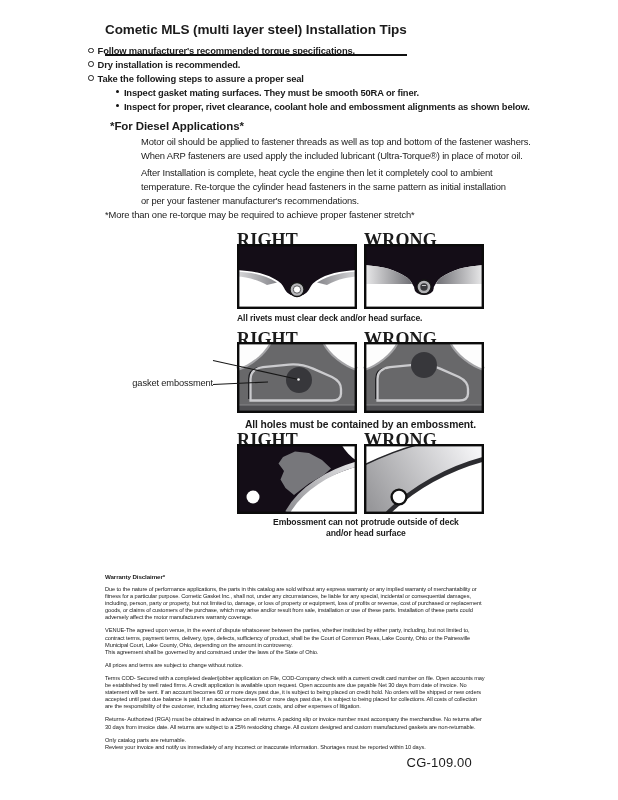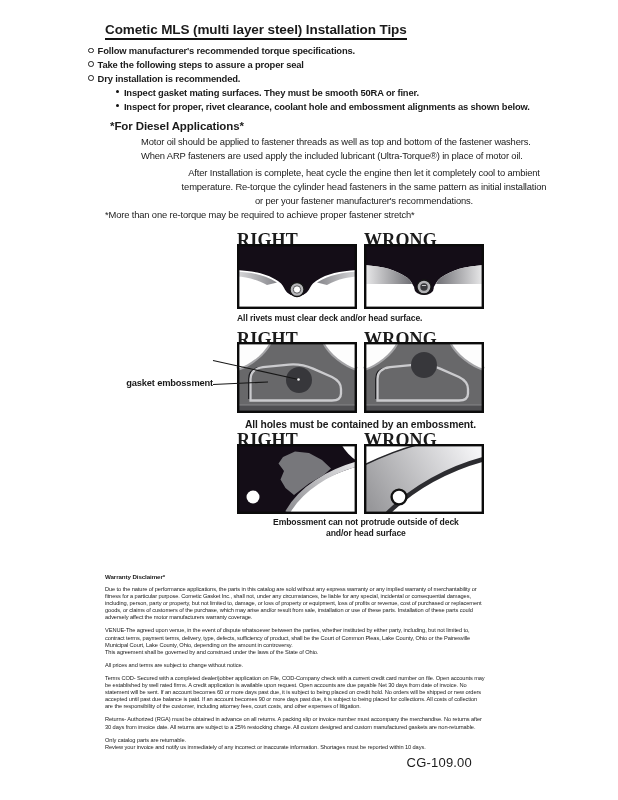--- a/index.html
+++ b/index.html
@@ -5,43 +5,43 @@
   html,body{margin:0;padding:0;background:#ffffff;}
   .page{
     position:relative;width:618px;height:800px;background:#ffffff;overflow:hidden;
     font-family:"Liberation Sans", sans-serif;color:#1b1b1b;
   }
   .abs{position:absolute;}
   .pre{white-space:pre-line;margin-left:36px;}
 
   .title{
     left:105px;top:22px;font-size:13.5px;font-weight:bold;letter-spacing:-.1px;
-    border-bottom:2px solid #111;padding-bottom:1px;
+    border-bottom:2px solid #111;padding-bottom:17px;
   }
 
   .tips{left:88px;top:45px;width:450px;}
   .tip{display:flex;align-items:flex-start;font-size:9.4px;line-height:11.6px;margin-bottom:2.3px;letter-spacing:-.15px;font-weight:bold;}
   .tip.sub{margin-left:27px;}
   .ob{flex:0 0 auto;width:3.6px;height:3.6px;border:1px solid #222;border-radius:50%;margin:2.6px 4px 0 0;}
   .fb{flex:0 0 auto;width:3.4px;height:3.4px;background:#111;border-radius:50%;margin:3px 4.5px 0 1px;}
 
   .diesel-h{left:110px;top:120px;font-size:11.5px;font-weight:bold;letter-spacing:-.1px;}
   .body-p{left:105px;width:446px;font-size:9.4px;line-height:14px;letter-spacing:-.15px;}
   .p1{top:135px;}
-  .p2{top:166px;text-align:center;}
+  .p2{top:166px;}
   .note{top:208px;}
 
   .dg-h{width:120px;text-align:left;font-size:18px;font-weight:bold;letter-spacing:.2px;font-family:Liberation Serif, serif;}
   .cap{font-weight:bold;letter-spacing:-.1px;}
   .cap1{left:237px;top:313px;font-size:8.6px;}
   .cap2{left:237px;top:419px;width:247px;text-align:center;font-size:10.3px;}
   .cap3{left:237px;top:517px;font-size:8.6px;line-height:11.4px;text-align:center;}
   .callout{width:113px;text-align:right;font-size:9.3px;line-height:11px;letter-spacing:-.15px;}
   .co1{left:100px;top:344px;}
-  .co2{left:100px;top:378px;font-weight:bold;}
+  .co2{left:100px;top:378px;}
 
   .disc{left:105px;top:573px;width:446px;letter-spacing:-.1px;}
   .disc-h{font-size:6.2px;font-weight:bold;margin:0 0 6px 0;}
   .disc p{font-size:5.7px;line-height:7.1px;margin:0 0 6px 0;}
 
   .page-code{left:322px;top:755px;width:150px;text-align:right;font-size:13px;letter-spacing:.2px;}
   svg{display:block;}
 </style>
 </head>
 <body>
@@ -50,25 +50,25 @@
 
   <div class="abs title">Cometic MLS (multi layer steel) Installation Tips</div>
 
   <div class="abs tips">
     <div class="tip">
       <span class="ob"></span>
       <span>Follow manufacturer's recommended torque specifications.</span>
     </div>
     <div class="tip">
       <span class="ob"></span>
-      <span>Take the following steps to assure a proper seal</span>
+      <span>Dry installation is recommended.</span>
     </div>
     <div class="tip">
       <span class="ob"></span>
-      <span>Dry installation is recommended.</span>
+      <span>Take the following steps to assure a proper seal</span>
     </div>
     <div class="tip sub">
       <span class="fb"></span>
       <span>Inspect gasket mating surfaces.  They must be smooth 50RA or finer.</span>
     </div>
     <div class="tip sub">
       <span class="fb"></span>
       <span>Inspect for proper, rivet clearance, coolant hole and embossment alignments as shown below.</span>
     </div>
   </div>

